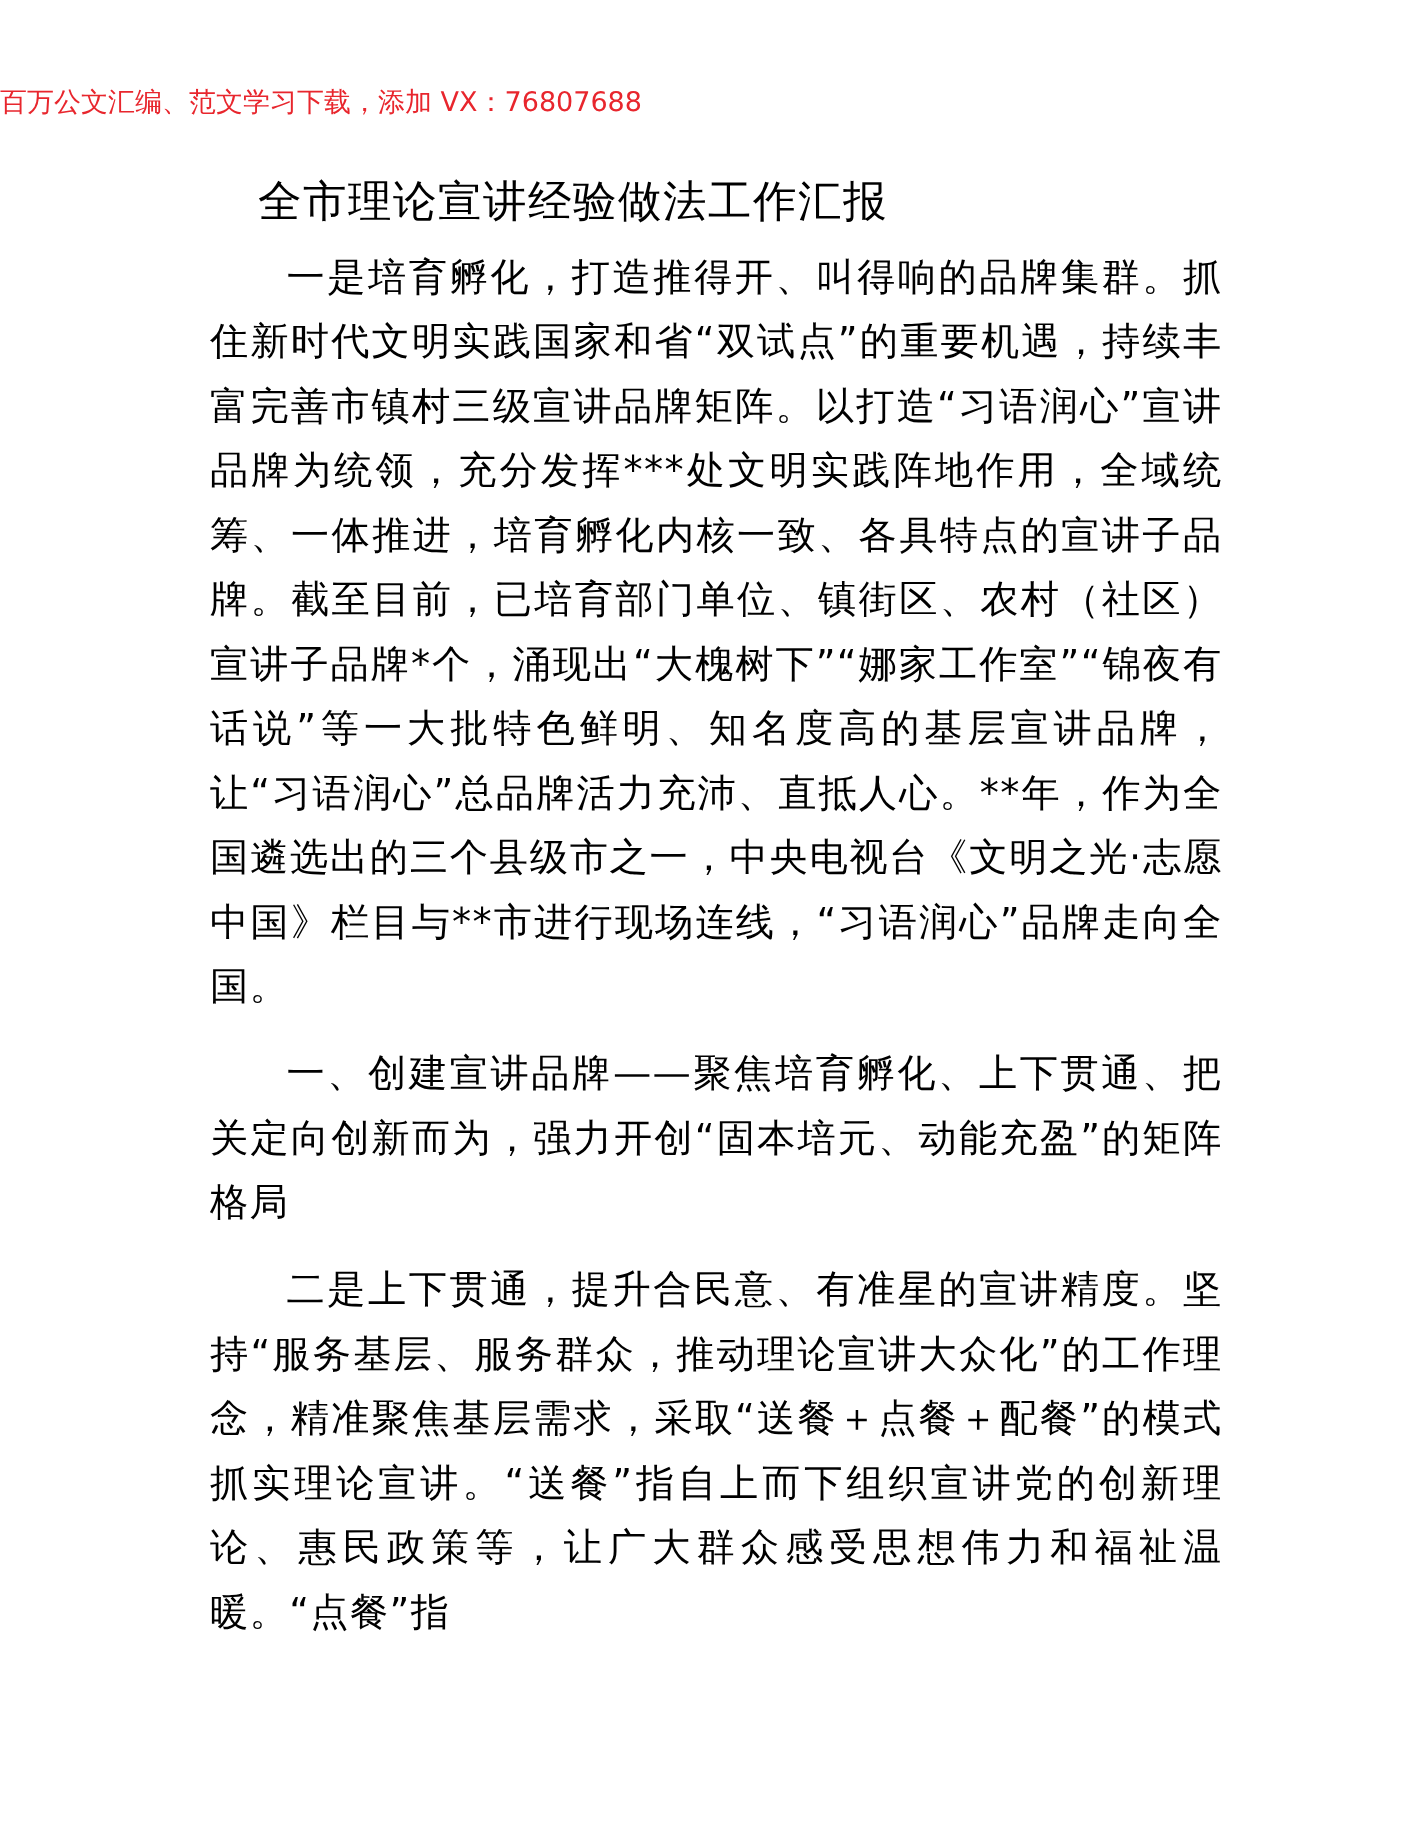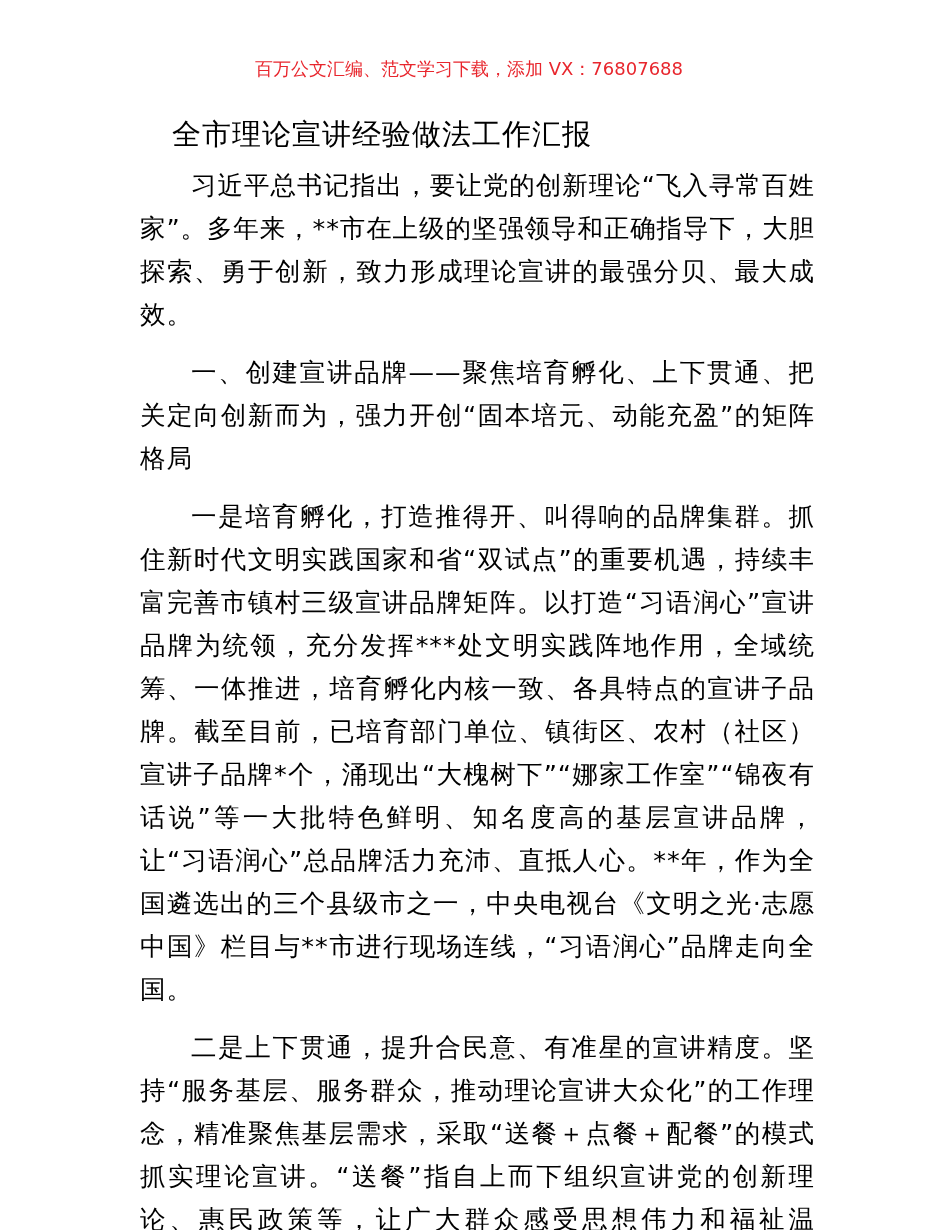--- a/index.html
+++ b/index.html
@@ -1,30 +1,29 @@
 <!DOCTYPE html>
 <html><head>
   <meta charset="utf-8">
   <style>
     html, body { margin: 0; padding: 0; background: #ffffff; }
     body { width: 950px; height: 1230px; position: relative; overflow: hidden;
            font-family: "DejaVu Sans", "Liberation Sans", sans-serif; color: #000; }
-    .header { position: absolute; top: 56px; left: 0; width: 860px; text-align: center;
-              font-size: 18px; color: #e8262d; line-height: 26px; padding-left: 39px; }
+    .header { position: absolute; top: 56px; left: 0; width: 860px; text-align: left;
+              font-size: 18px; color: #e8262d; line-height: 26px; }
     .title { position: absolute; top: 114px; left: 0; width: 764px; text-align: center;
              font-size: 29px; line-height: 40px; letter-spacing: 1px; }
     .body { position: absolute; top: 164px; left: 140px; width: 675px; }
     .para { font-size: 25.5px; line-height: 43px; margin: 0 0 15px 0;
             text-indent: 2em; text-align: justify; letter-spacing: 0.9px; }
   </style>
 </head>
 <body>
 
 <div class="header">百万公文汇编、范文学习下载，添加 VX：76807688</div>
 
 <h1 class="title" style="margin:0;font-weight:normal;">全市理论宣讲经验做法工作汇报</h1>
 
 <div class="body">
-  <p class="para">习近平总书记指出，要让党的创新理论“飞入寻常百姓家”。多年来，**市在上级的坚强领导和正确指导下，大胆探索、勇于创新，致力形成理论宣讲的最强分贝、最大成效。</p>
+  <p class="para">一是培育孵化，打造推得开、叫得响的品牌集群。抓住新时代文明实践国家和省“双试点”的重要机遇，持续丰富完善市镇村三级宣讲品牌矩阵。以打造“习语润心”宣讲品牌为统领，充分发挥***处文明实践阵地作用，全域统筹、一体推进，培育孵化内核一致、各具特点的宣讲子品牌。截至目前，已培育部门单位、镇街区、农村（社区）宣讲子品牌*个，涌现出“大槐树下”“娜家工作室”“锦夜有话说”等一大批特色鲜明、知名度高的基层宣讲品牌，让“习语润心”总品牌活力充沛、直抵人心。**年，作为全国遴选出的三个县级市之一，中央电视台《文明之光·志愿中国》栏目与**市进行现场连线，“习语润心”品牌走向全国。</p>
   <p class="para">一、创建宣讲品牌——聚焦培育孵化、上下贯通、把关定向创新而为，强力开创“固本培元、动能充盈”的矩阵格局</p>
-  <p class="para">一是培育孵化，打造推得开、叫得响的品牌集群。抓住新时代文明实践国家和省“双试点”的重要机遇，持续丰富完善市镇村三级宣讲品牌矩阵。以打造“习语润心”宣讲品牌为统领，充分发挥***处文明实践阵地作用，全域统筹、一体推进，培育孵化内核一致、各具特点的宣讲子品牌。截至目前，已培育部门单位、镇街区、农村（社区）宣讲子品牌*个，涌现出“大槐树下”“娜家工作室”“锦夜有话说”等一大批特色鲜明、知名度高的基层宣讲品牌，让“习语润心”总品牌活力充沛、直抵人心。**年，作为全国遴选出的三个县级市之一，中央电视台《文明之光·志愿中国》栏目与**市进行现场连线，“习语润心”品牌走向全国。</p>
   <p class="para">二是上下贯通，提升合民意、有准星的宣讲精度。坚持“服务基层、服务群众，推动理论宣讲大众化”的工作理念，精准聚焦基层需求，采取“送餐＋点餐＋配餐”的模式抓实理论宣讲。“送餐”指自上而下组织宣讲党的创新理论、惠民政策等，让广大群众感受思想伟力和福祉温暖。“点餐”指</p>
 </div>
 
 </body></html>

